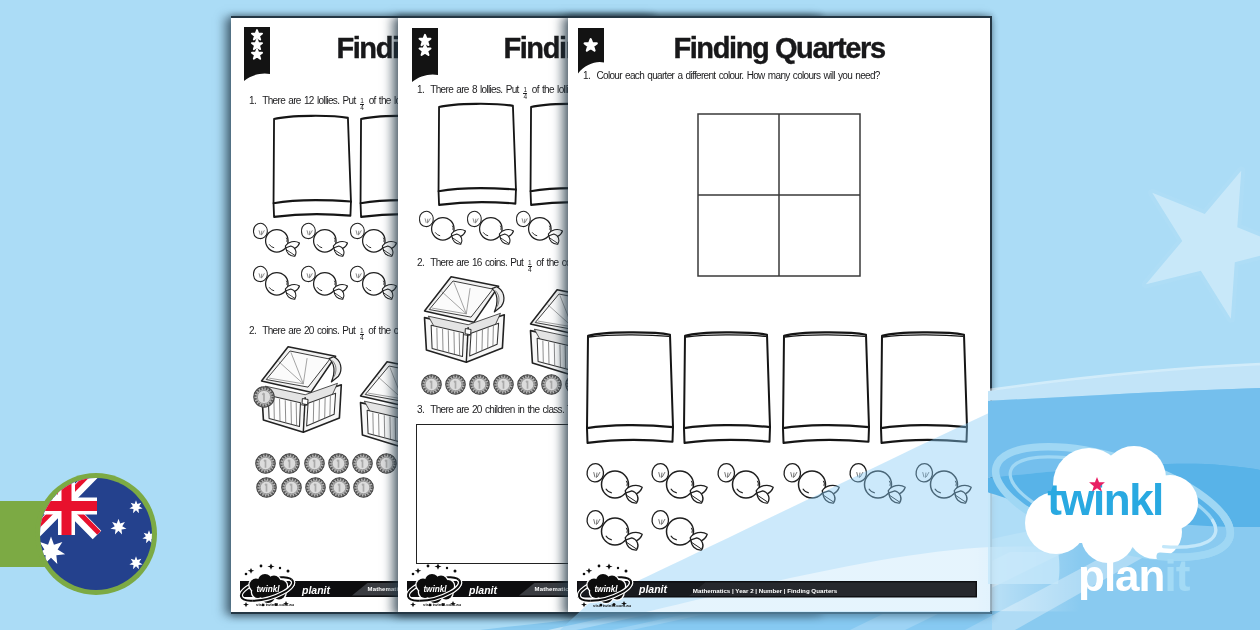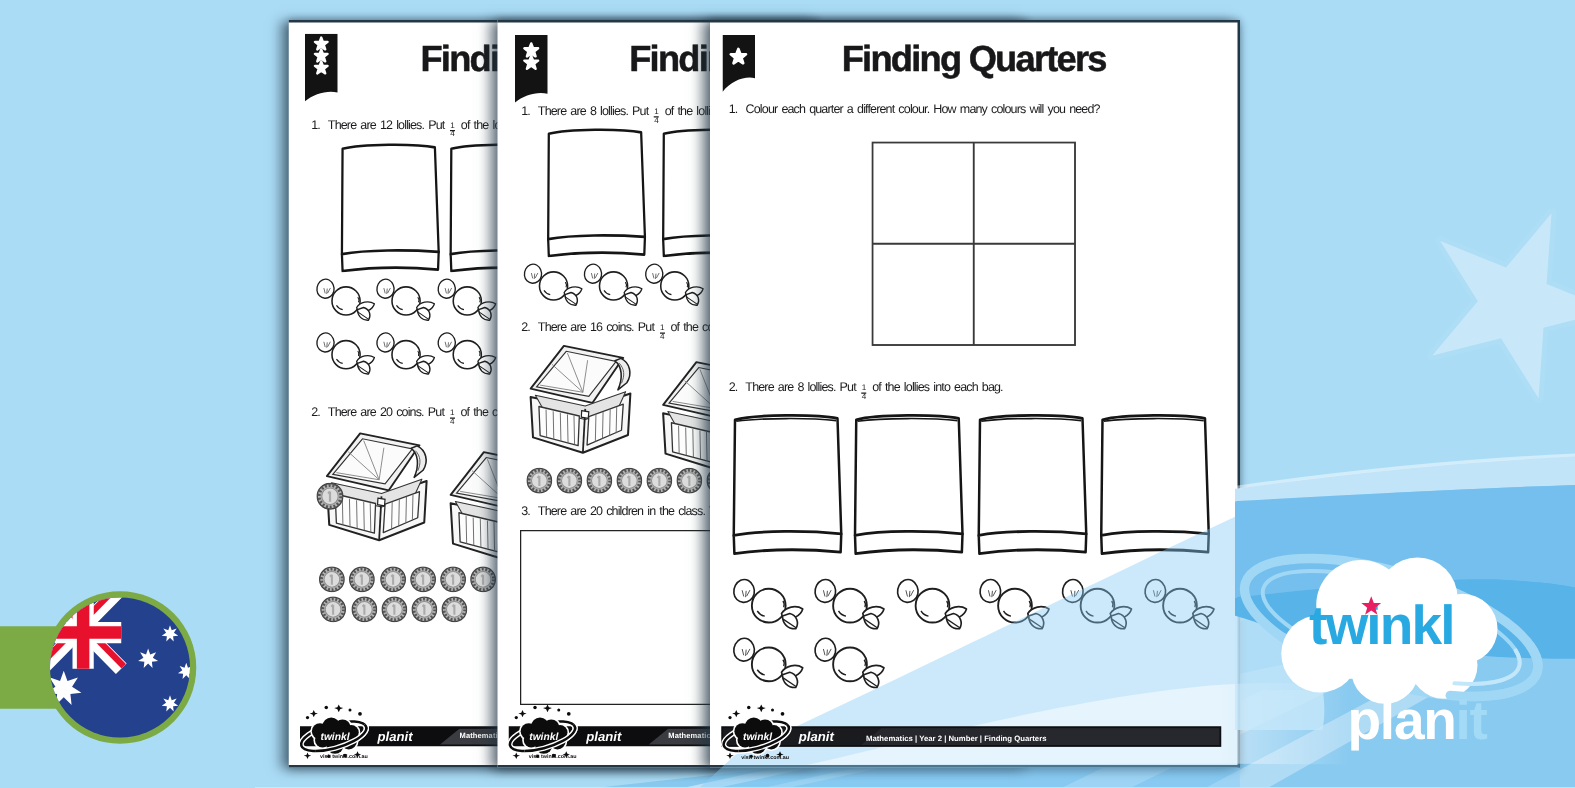--- a/index.html
+++ b/index.html
@@ -300,26 +300,25 @@
       </svg>
     <div class="visit" style="left:25px;top:584px">visit twinkl.com.au</div>
   </div>
 
   <div class="page p3">
     <svg class="el" style="left:10px;top:10px" width="27" height="48">
         <use href="#ribbonS"></use>
       <use href="#star5w" transform="translate(12.7,17.4) scale(.62)"></use>
     </svg>
     <div class="title">Finding Quarters</div>
-    <div class="q" style="left:15px;top:64px">1.&nbsp; Colour each quarter a different colour. How many colours will you need?</div>
+    <div class="q" style="left:15px;top:52px">1.&nbsp; Colour each quarter a different colour. How many colours will you need?</div>
     <svg class="el" style="left:129px;top:95px" width="164" height="164" viewBox="0 0 164 164">
       <rect x="1" y="1" width="162" height="162" fill="#fff" stroke="#3a3a3a" stroke-width="1.5"></rect>
       <path d="M82,1 L82,163 M1,82 L163,82" stroke="#3a3a3a" stroke-width="1.5"></path>
     </svg>
-    <div class="q" style="left:15px;top:287px">2.&nbsp; There are 8 lollies. Put <span class="frac"><span class="n">1</span><span class="d">4</span></span> of the lollies into each bag.</div>
     <svg class="el" style="left:16px;top:310px" width="92" height="116" viewBox="0 0 92 103" preserveAspectRatio="none">
         <use href="#bagL"></use>
       </svg>
     <svg class="el" style="left:113px;top:310px" width="92" height="116" viewBox="0 0 92 103" preserveAspectRatio="none">
         <use href="#bagL"></use>
       </svg>
     <svg class="el" style="left:212px;top:310px" width="92" height="116" viewBox="0 0 92 103" preserveAspectRatio="none">
         <use href="#bagL"></use>
       </svg>
     <svg class="el" style="left:310px;top:310px" width="92" height="116" viewBox="0 0 92 103" preserveAspectRatio="none">

